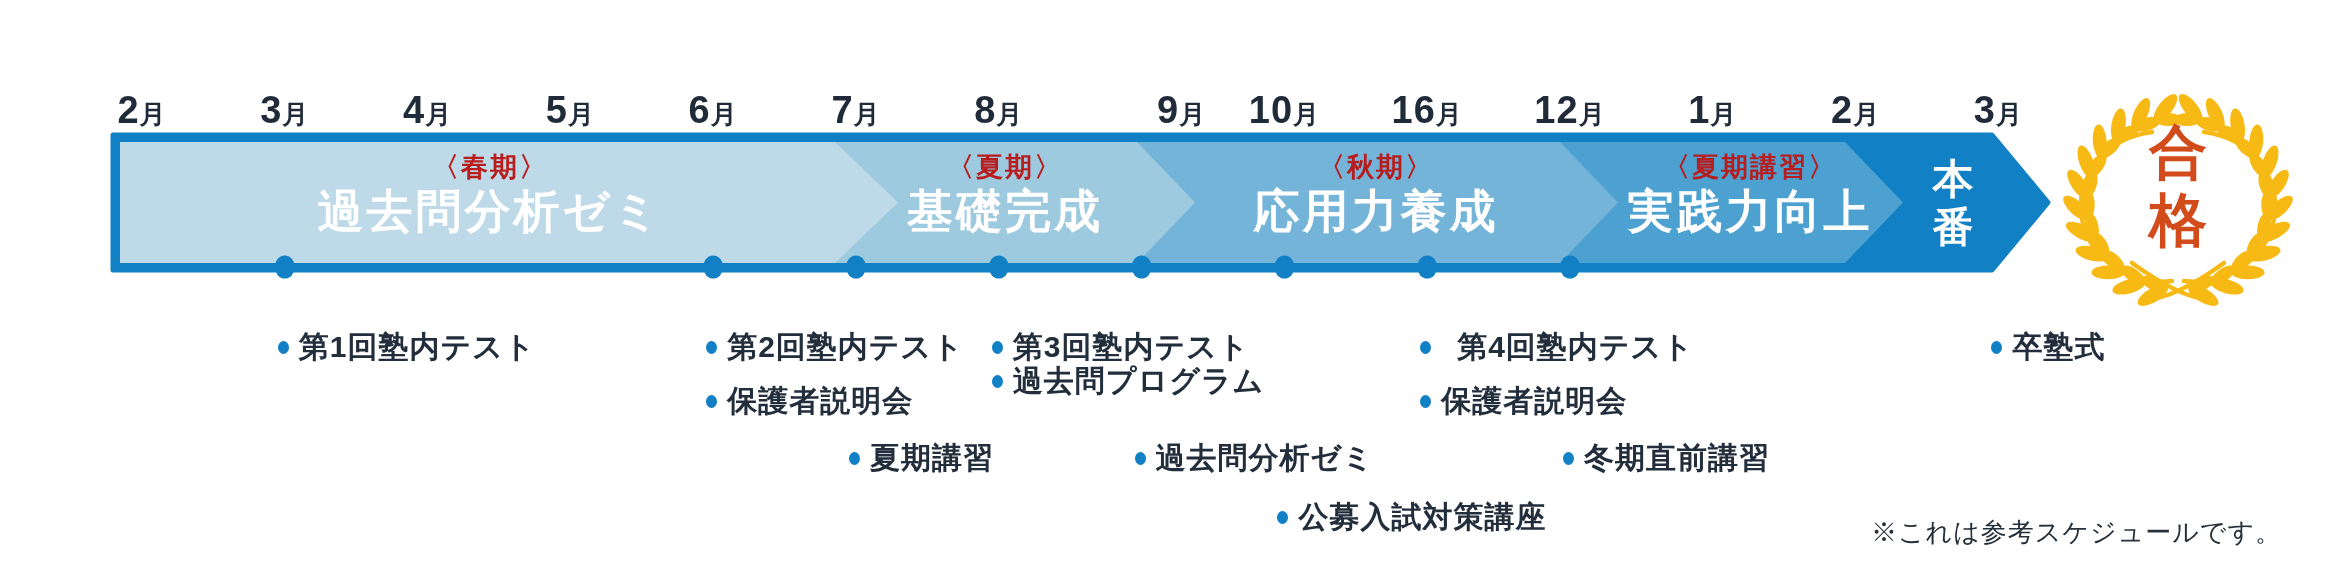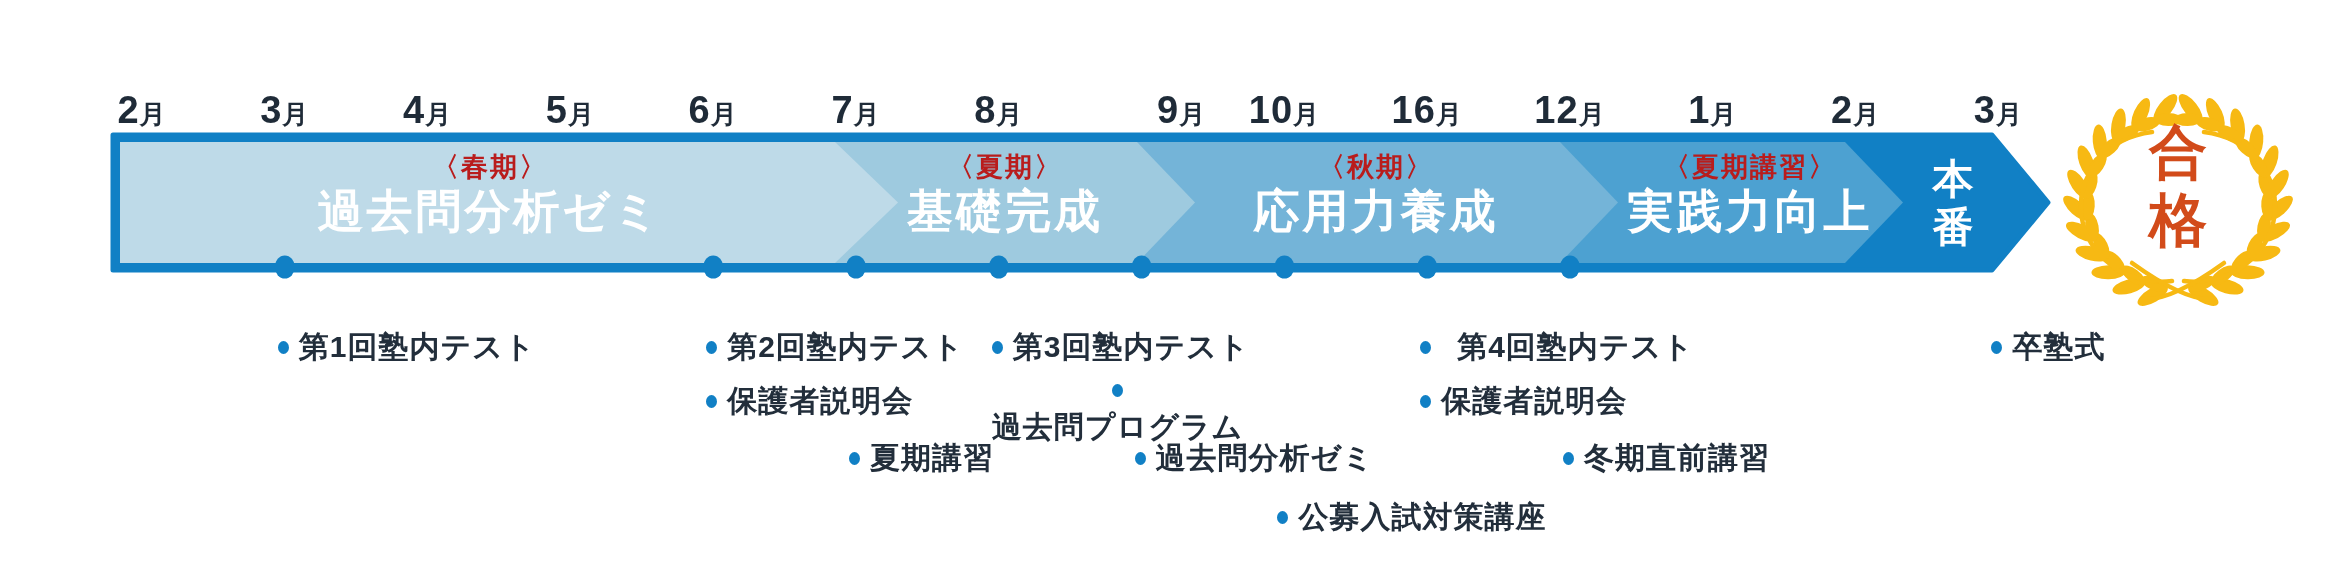--- a/index.html
+++ b/index.html
@@ -254,21 +254,21 @@
         <span class="elabel">保護者説明会</span>
       </div>
       <div class="event" style="left: 849px; top: 417px;">
         <span class="bullet"></span>
         <span class="elabel">夏期講習</span>
       </div>
       <div class="event" style="left: 991.8px; top: 306px;">
         <span class="bullet"></span>
         <span class="elabel">第3回塾内テスト</span>
       </div>
-      <div class="event" style="left: 991.8px; top: 360px; flex-direction: column;">
+      <div class="event" style="left: 991.8px; top: 340px;">
         <span class="bullet"></span>
         <span class="elabel">過去問プログラム</span>
       </div>
       <div class="event" style="left: 1134.6px; top: 417px;">
         <span class="bullet"></span>
         <span class="elabel">過去問分析ゼミ</span>
       </div>
       <div class="event" style="left: 1277.4px; top: 476px;">
         <span class="bullet"></span>
         <span class="elabel">公募入試対策講座</span>
@@ -283,13 +283,14 @@
       </div>
       <div class="event" style="left: 1563px; top: 417px;">
         <span class="bullet"></span>
         <span class="elabel">冬期直前講習</span>
       </div>
       <div class="event" style="left: 1991.4px; top: 306px;">
         <span class="bullet"></span>
         <span class="elabel">卒塾式</span>
       </div>
     </div>
+  <div class="note" style="right: 62px; top: 515px;">※これは参考スケジュールです。</div>
 </div>
 
 </body></html>

